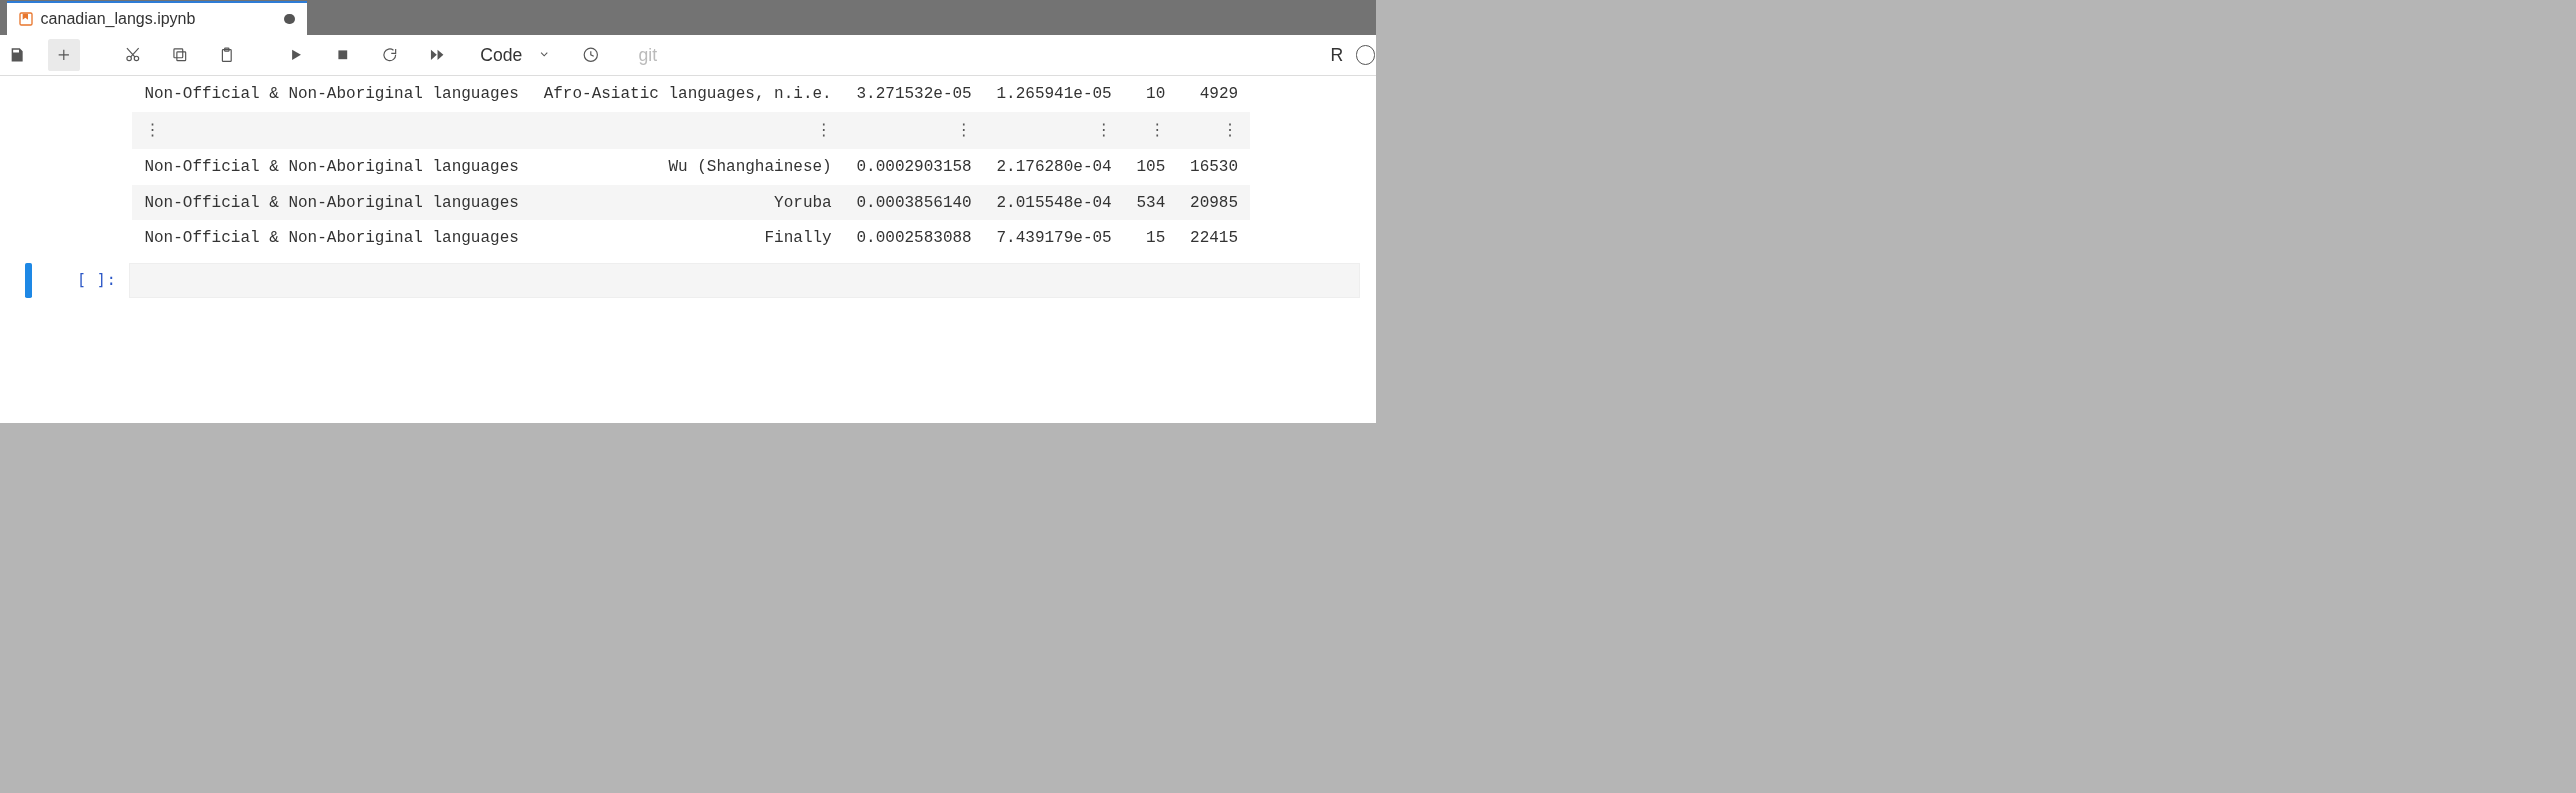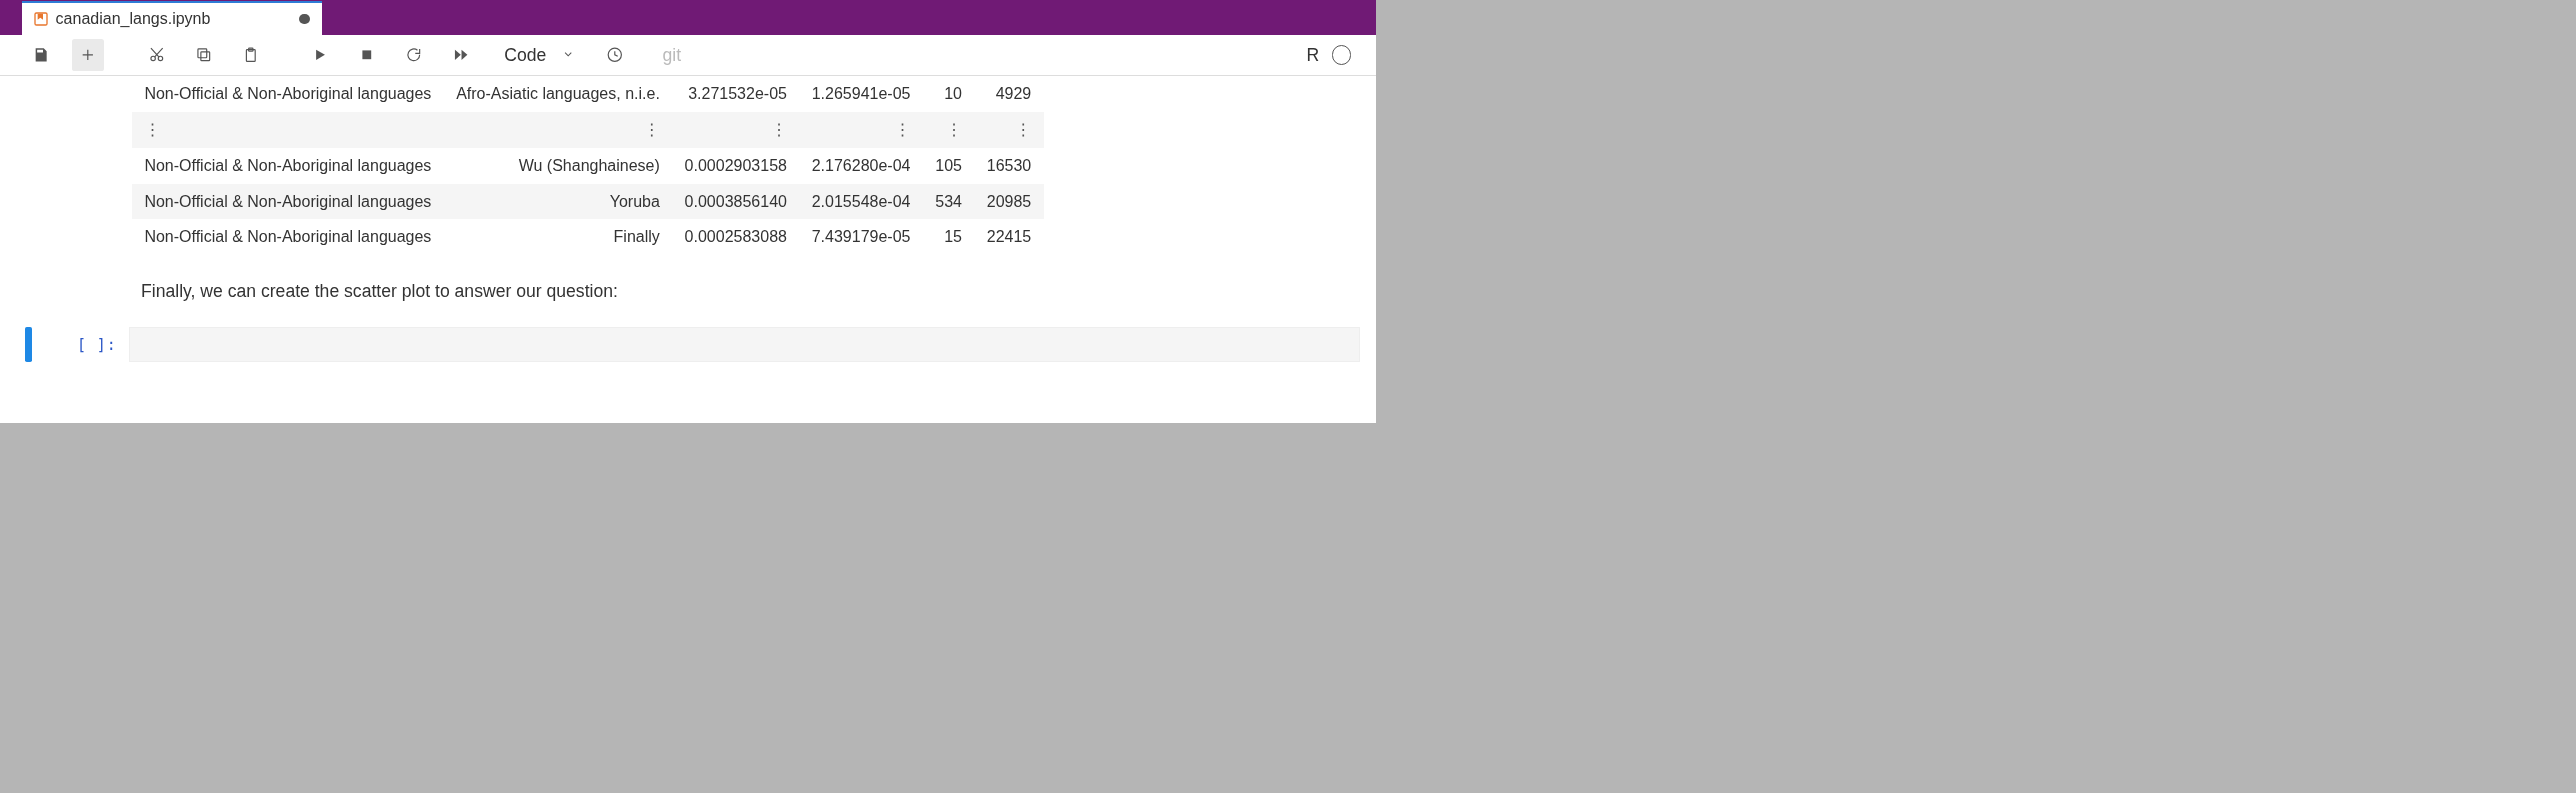--- a/index.html
+++ b/index.html
@@ -4,25 +4,25 @@
   <style>
     * { box-sizing: border-box; margin: 0; padding: 0; }
     body {
       font-family: -apple-system, BlinkMacSystemFont, "Segoe UI", Helvetica, Arial, sans-serif;
       background: #b5b5b5;
       width: 1376px;
       height: 423px;
       overflow: hidden;
     }
     .tab-bar {
-      background: #701a75;
+      background: #737373;
       height: 35px;
       display: flex;
       align-items: flex-end;
-      padding-left: 22px;
+      padding-left: 7px;
     }
     .tab {
       background: #fff;
       height: 34px;
       display: flex;
       align-items: center;
       padding: 0 12.4px 0 10.6px;
       gap: 7px;
       border-top: 2.2px solid #2e7cd6;
       min-width: 300px;
@@ -38,21 +38,21 @@
       width: 10.6px;
       height: 10.6px;
       background: #555;
       border-radius: 50%;
     }
     .toolbar {
       background: #fff;
       height: 41px;
       display: flex;
       align-items: center;
-      padding: 0 25px;
+      padding: 0 1px;
       border-bottom: 0.9px solid #ddd;
       gap: 15px;
     }
     .tb-btn {
       width: 32px;
       height: 32px;
       display: flex;
       align-items: center;
       justify-content: center;
       color: #555;
@@ -93,20 +93,21 @@
     }
     .content-area {
       width: 100%;
     }
     .dataframe {
       border-collapse: collapse;
       font-size: 16px;
       color: #333;
       margin-left: 132px;
       margin-top: 0;
+      font-family: Liberation Mono, monospace;
     }
     .dataframe td {
       padding: 8.8px 12.4px;
       text-align: right;
       white-space: nowrap;
     }
     .dataframe td:first-child { text-align: left; padding-left: 12.4px; }
     .dataframe tr.shade td { background: #f5f5f5; }
     .ellipsis-cell { color: #555; }
     .markdown-text {
@@ -277,21 +278,20 @@
             <td>Non-Official &amp; Non-Aboriginal languages</td>
             <td>Finally</td>
             <td>0.0002583088</td>
             <td>7.439179e-05</td>
             <td>15</td>
             <td>22415</td>
           </tr>
         </tbody>
     </table>
 
-    <p class="markdown-text">Finally, we can create the scatter plot to answer our question:</p>
 
     <div class="code-cell">
       <div class="exec-indicator"></div>
       <div class="prompt">[  ]:</div>
       <div class="code-input"></div>
     </div>
   </div>
 </div>
 
 

